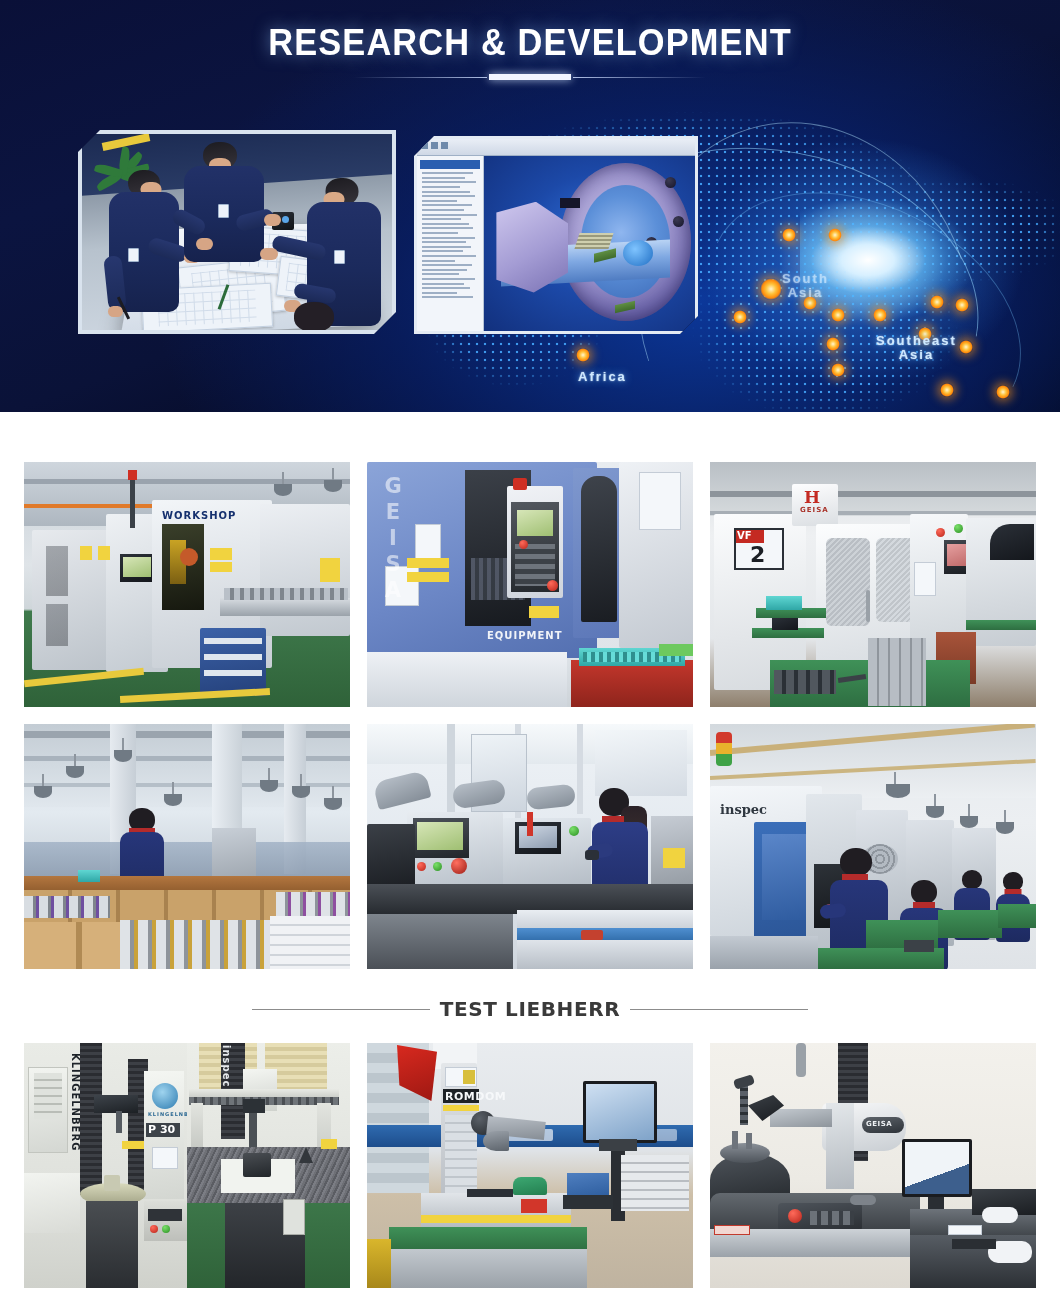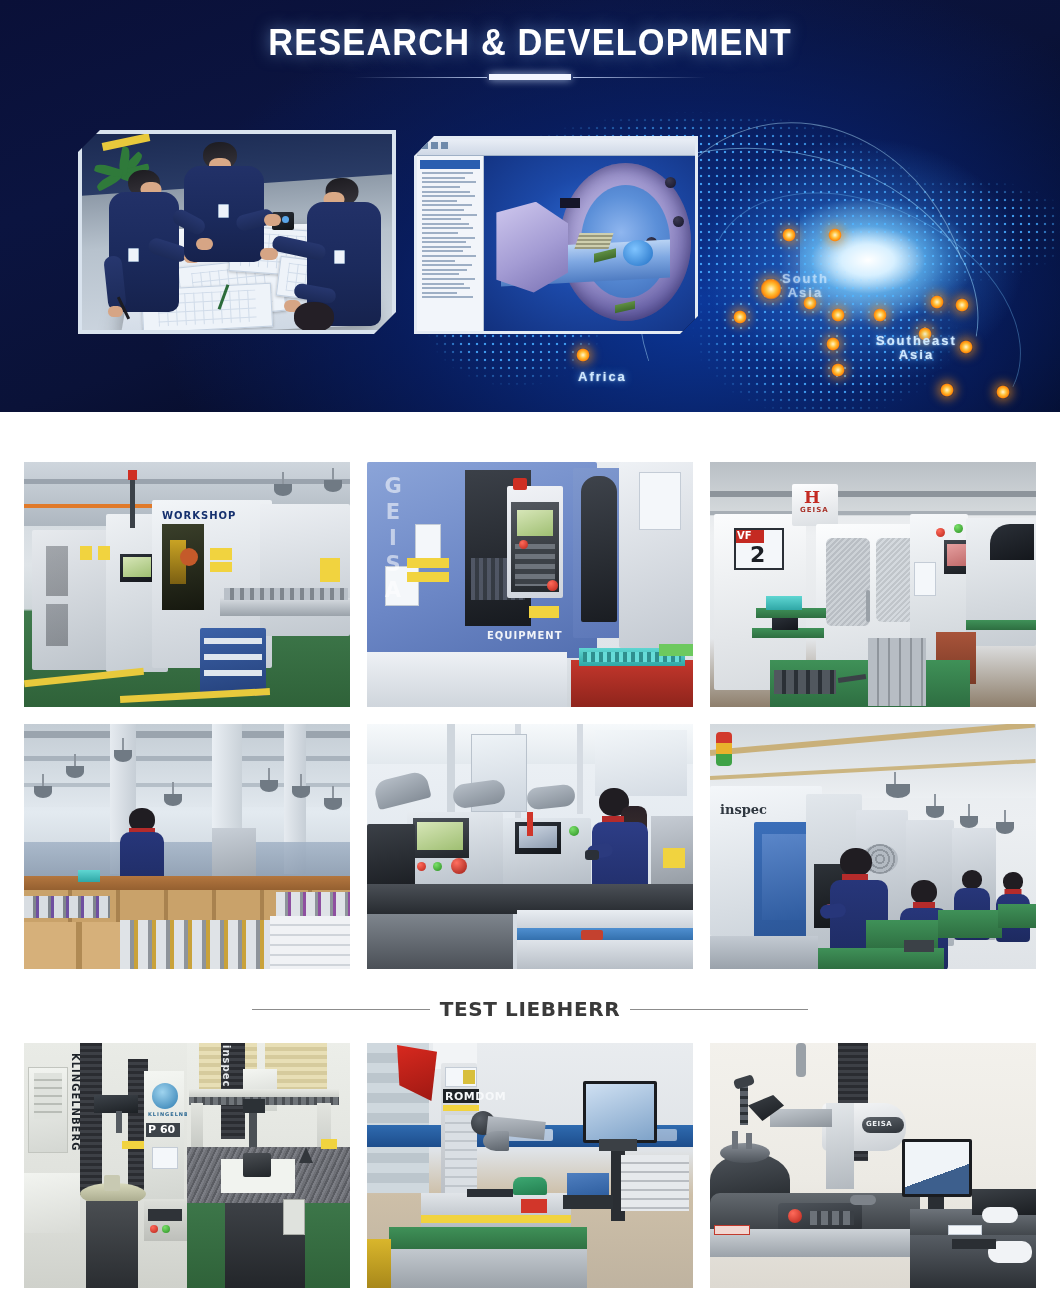--- a/index.html
+++ b/index.html
@@ -722,21 +722,21 @@
 
         <div style="position:absolute;left:0;top:0;width:163px;height:245px;background:linear-gradient(180deg,#e9ebe6 0%,#dfe1dc 62%,#cfd1cb 100%);overflow:hidden">
           <div style="position:absolute;left:4px;top:24px;width:40px;height:86px;background:linear-gradient(170deg,#f2f4f0,#d4d7d2);border:1px solid #c2c5bf"></div>
           <div style="position:absolute;left:10px;top:30px;width:28px;height:46px;background:repeating-linear-gradient(180deg,#dfe2dd 0 6px,#b9bdb7 6px 8px)"></div>
           <div class="cmm-col" style="left:56px;top:0;width:22px;height:152px"></div>
           <div class="cmm-col" style="left:104px;top:16px;width:20px;height:132px"></div>
           <div style="position:absolute;left:120px;top:28px;width:40px;height:128px;background:linear-gradient(170deg,#f4f6f2,#d3d6d1)"></div>
           <div style="position:absolute;left:128px;top:40px;width:26px;height:26px;border-radius:50%;background:radial-gradient(circle at 40% 35%,#9fd4ef,#2d7bb0)"></div>
           <div class="brand-text" style="left:124px;top:68px;font-size:5px;color:#2d6a94">KLINGELNBERG</div>
           <div style="position:absolute;left:122px;top:80px;width:34px;height:14px;background:#3d4349"></div>
-          <div style="position:absolute;left:124px;top:80px;font-size:11px;font-weight:bold;color:#fff;font-family:'DejaVu Sans',sans-serif">P 60</div>
+          <div style="position:absolute;left:124px;top:80px;font-size:11px;font-weight:bold;color:#fff;font-family:'DejaVu Sans',sans-serif">P 30</div>
           <div class="brand-text" style="left:46px;top:10px;font-size:10px;writing-mode:vertical-rl;text-orientation:mixed;color:#1d2329;letter-spacing:1px">KLINGELNBERG</div>
           <div style="position:absolute;left:70px;top:52px;width:44px;height:18px;background:linear-gradient(170deg,#3e444b,#1c2024)"></div>
           <div style="position:absolute;left:92px;top:68px;width:6px;height:22px;background:#555b61"></div>
           <div class="label-yellow" style="left:98px;top:98px;width:22px;height:8px"></div>
           <div style="position:absolute;left:56px;top:140px;width:66px;height:22px;border-radius:50%;background:linear-gradient(180deg,#d8d9bc,#a3a487)"></div>
           <div style="position:absolute;left:80px;top:132px;width:16px;height:16px;background:#c8c9b2;border-radius:2px"></div>
           <div style="position:absolute;left:62px;top:158px;width:52px;height:87px;background:linear-gradient(180deg,#4a4e52,#2a2d31)"></div>
           <div style="position:absolute;left:0;top:130px;width:56px;height:60px;background:linear-gradient(170deg,#f2f4f0,#d9dbd6)"></div>
           <div style="position:absolute;left:120px;top:158px;width:43px;height:40px;background:linear-gradient(180deg,#dcded9,#bdbfba)"></div>
           <div style="position:absolute;left:124px;top:166px;width:34px;height:12px;background:#2f3338"></div>

